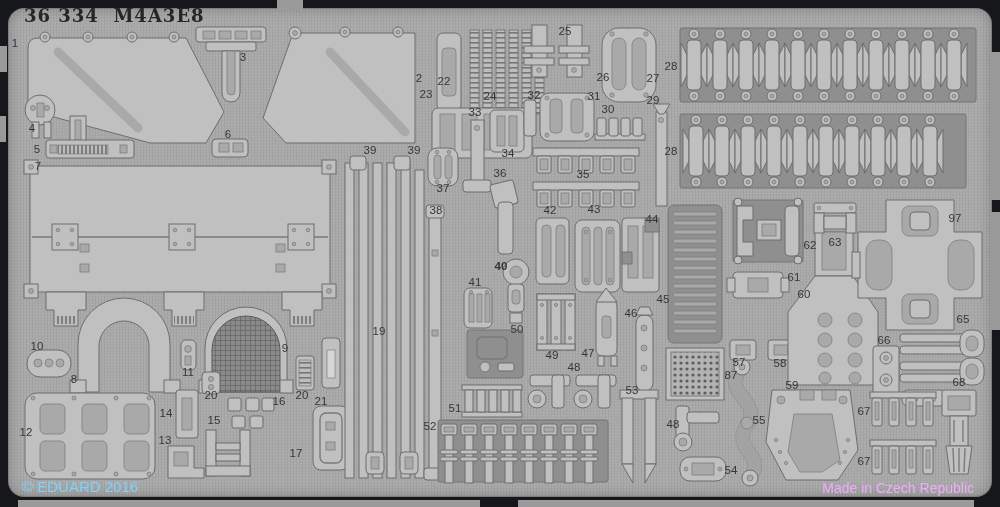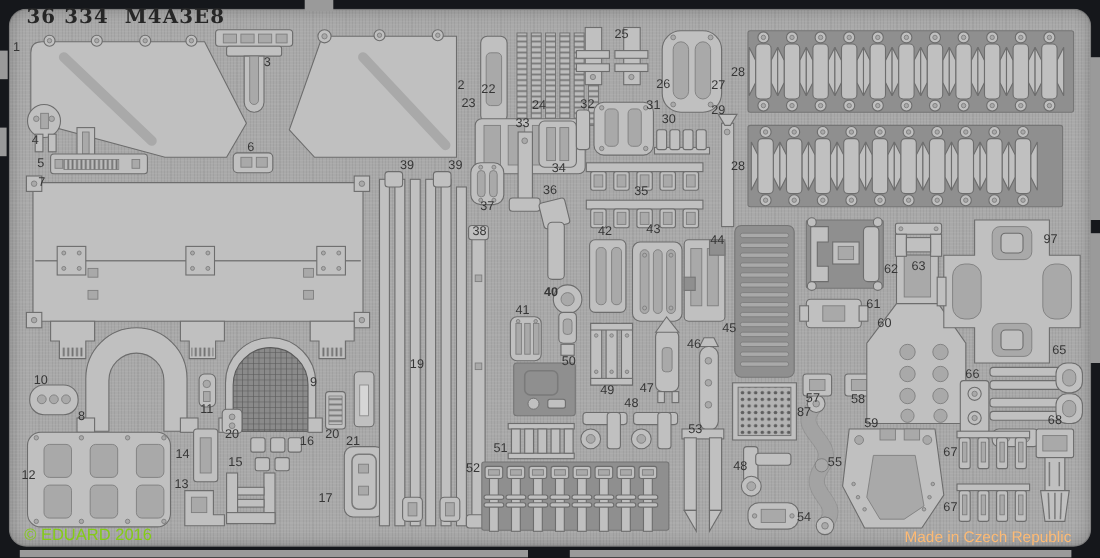--- a/index.html
+++ b/index.html
@@ -16,22 +16,22 @@
   .frag{position:absolute;background:#9a9a9a;}
   svg.parts{position:absolute;left:0;top:0;}
   .p{fill:var(--part,#c0c0c0);stroke:var(--outline,#6d6d6d);stroke-width:1;}
   .h{fill:var(--sheet,#a9a9a9);stroke:#7d7d7d;stroke-width:.8;}
   .pn{fill:var(--panel,#8f8f8f);stroke:#757575;stroke-width:1;}
   .ln{stroke:#7a7a7a;stroke-width:1.4;fill:none;}
   .txt{position:absolute;color:var(--text_dark,#262626);white-space:nowrap;}
   .brandfont{font-family:"DejaVu Serif", serif;font-weight:bold;}
   .catalog{left:24px;top:5px;font-size:18px;letter-spacing:1px;}
   .brand{right:28px;top:3px;font-size:21px;letter-spacing:1px;}
-  .copyright{left:22px;top:478px;font-size:15px;color:#84cc16;}
-  .madein{right:26px;top:480px;font-size:14px;color:#fdba74;}
+  .copyright{left:22px;top:478px;font-size:15px;color:#7dd3fc;}
+  .madein{right:26px;top:480px;font-size:14px;color:#f0abfc;}
   .part-num{position:absolute;transform:translate(-50%,-50%);
             font-size:11.5px;color:var(--text_number,#363636);line-height:1;}
 </style>
 </head>
 <body>
 
 <div class="stage">
 
   <div class="sheet"></div>
 

